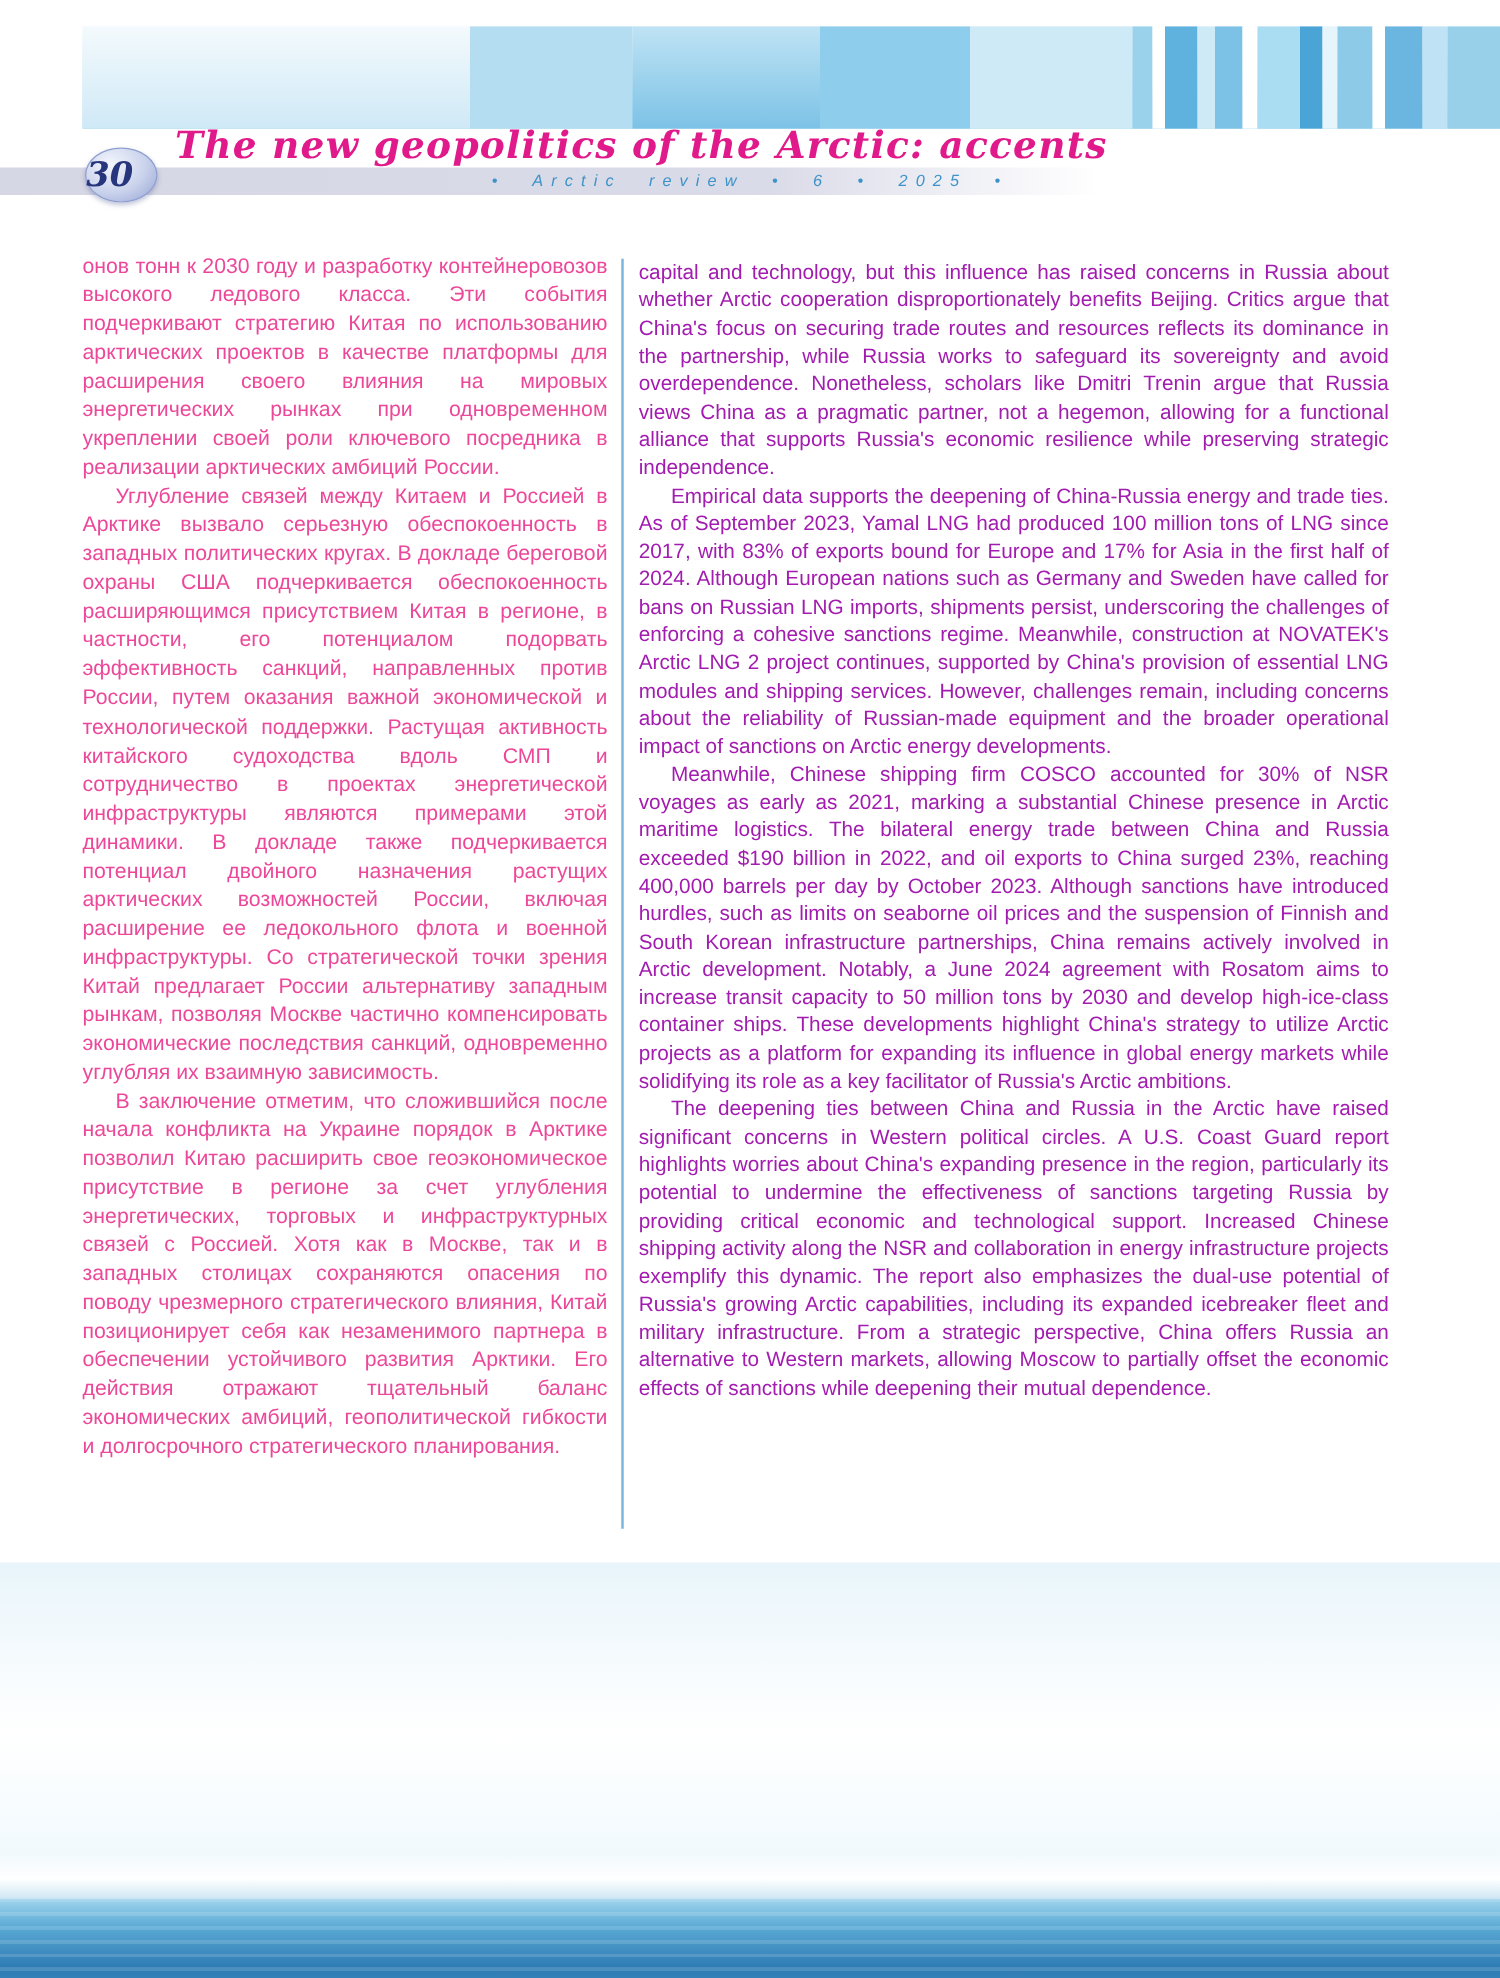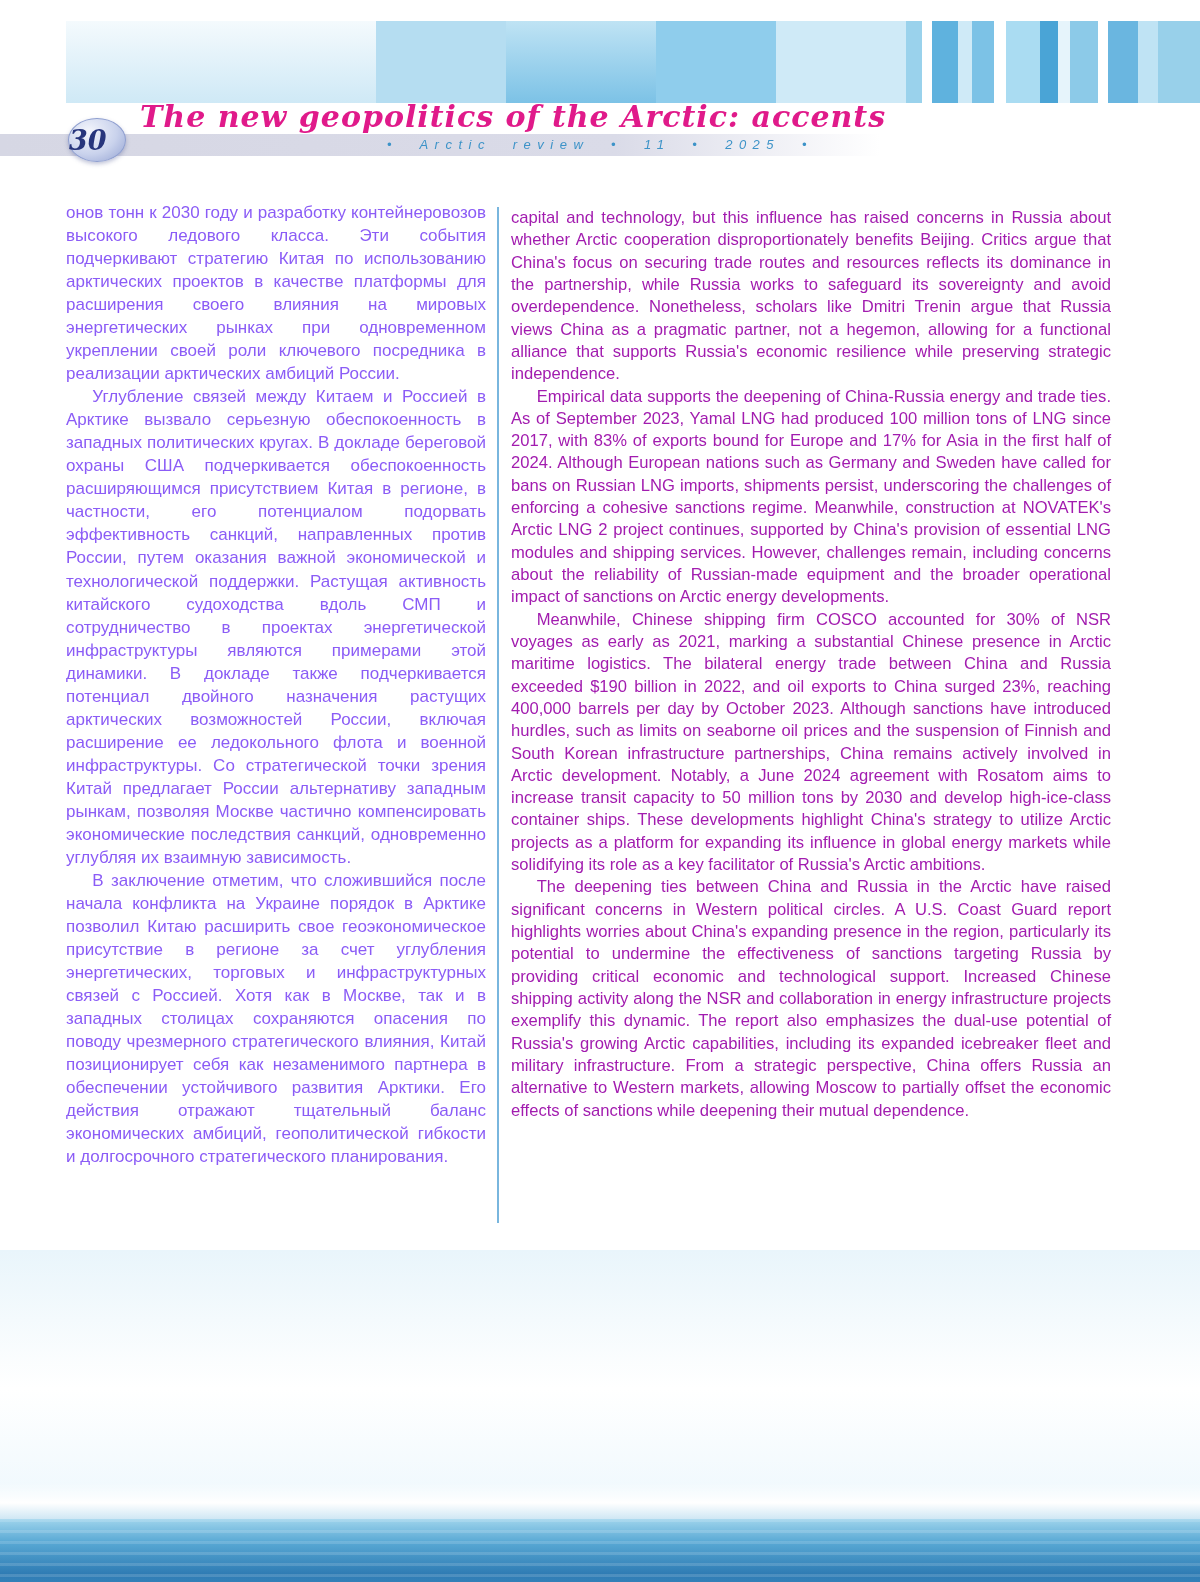--- a/index.html
+++ b/index.html
@@ -45,21 +45,21 @@
     font-style:italic; font-size:13px; color:#3d93c8;
     letter-spacing:0.5em; word-spacing:0.9em; white-space:nowrap;
   }
 
   
   .col { position:absolute; text-align:justify; }
   .col p { margin:0; text-indent:1.55em; }
   .col p.first { text-indent:0; }
   .col-left {
     left:66px; top:186px; width:420px;
-    color:#8b5cf6; font-size:17px; line-height:1.355;
+    color:#ec4899; font-size:17px; line-height:1.355;
   }
   .col-right {
     left:511px; top:192px; width:600px;
     color:#a21caf; font-size:16.6px; line-height:1.345;
   }
   .divider {
     position:absolute; left:497px; top:192px; width:2px; height:1016px;
     background:#79b6de;
   }
 
@@ -107,21 +107,21 @@
     <div class="seg" style="left:1042px;width:30px;background:#6ab6e0;"></div>
     <div class="seg" style="left:1072px;width:20px;background:#bfe3f4;"></div>
     <div class="seg" style="left:1092px;width:42px;background:#98d0ea;"></div>
   </div>
 
   <h1 class="title">The new geopolitics of the Arctic: accents</h1>
   <div class="header-strip"></div>
   <div class="page-badge">
     <span>30</span>
   </div>
-  <div class="journal-line">• Arctic review • 11 • 2025 •</div>
+  <div class="journal-line">• Arctic review • 6 • 2025 •</div>
 
   <div class="col col-left">
       <p class="first">онов тонн к 2030 году и разработку контейнеровозов высокого ледового класса. Эти события подчеркивают стратегию Китая по использованию арктических проектов в качестве платформы для расширения своего влияния на мировых энергетических рынках при одновременном укреплении своей роли ключевого посредника в реализации арктических амбиций России.</p>
       <p>Углубление связей между Китаем и Россией в Арктике вызвало серьезную обеспокоенность в западных политических кругах. В докладе береговой охраны США подчеркивается обеспокоенность расширяющимся присутствием Китая в регионе, в частности, его потенциалом подорвать эффективность санкций, направленных против России, путем оказания важной экономической и технологической поддержки. Растущая активность китайского судоходства вдоль СМП и сотрудничество в проектах энергетической инфраструктуры являются примерами этой динамики. В докладе также подчеркивается потенциал двойного назначения растущих арктических возможностей России, включая расширение ее ледокольного флота и военной инфраструктуры. Со стратегической точки зрения Китай предлагает России альтернативу западным рынкам, позволяя Москве частично компенсировать экономические последствия санкций, одновременно углубляя их взаимную зависимость.</p>
       <p>В заключение отметим, что сложившийся после начала конфликта на Украине порядок в Арктике позволил Китаю расширить свое геоэкономическое присутствие в регионе за счет углубления энергетических, торговых и инфраструктурных связей с Россией. Хотя как в Москве, так и в западных столицах сохраняются опасения по поводу чрезмерного стратегического влияния, Китай позиционирует себя как незаменимого партнера в обеспечении устойчивого развития Арктики. Его действия отражают тщательный баланс экономических амбиций, геополитической гибкости и долгосрочного стратегического планирования.</p>
     </div>
   <div class="divider"></div>
   <div class="col col-right">
       <p class="first">capital and technology, but this influence has raised concerns in Russia about whether Arctic cooperation disproportionately benefits Beijing. Critics argue that China's focus on securing trade routes and resources reflects its dominance in the partnership, while Russia works to safeguard its sovereignty and avoid overdependence. Nonetheless, scholars like Dmitri Trenin argue that Russia views China as a pragmatic partner, not a hegemon, allowing for a functional alliance that supports Russia's economic resilience while preserving strategic independence.</p>
       <p>Empirical data supports the deepening of China-Russia energy and trade ties. As of September 2023, Yamal LNG had produced 100 million tons of LNG since 2017, with 83% of exports bound for Europe and 17% for Asia in the first half of 2024. Although European nations such as Germany and Sweden have called for bans on Russian LNG imports, shipments persist, underscoring the challenges of enforcing a cohesive sanctions regime. Meanwhile, construction at NOVATEK's Arctic LNG 2 project continues, supported by China's provision of essential LNG modules and shipping services. However, challenges remain, including concerns about the reliability of Russian-made equipment and the broader operational impact of sanctions on Arctic energy developments.</p>

